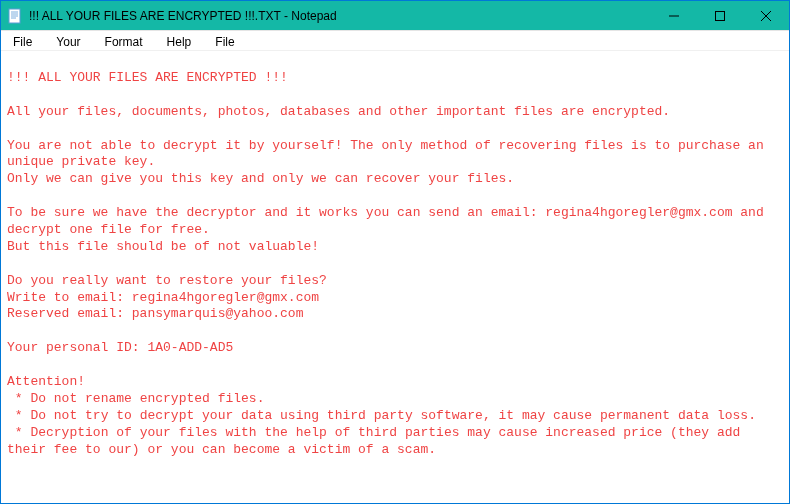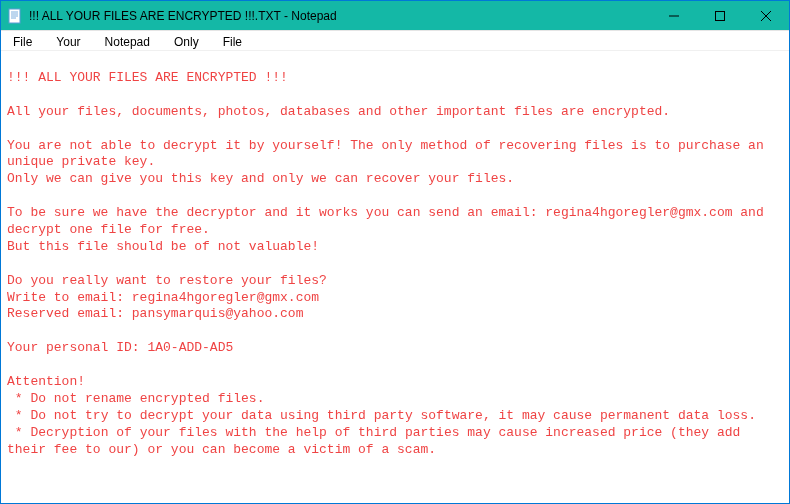--- a/index.html
+++ b/index.html
@@ -101,22 +101,22 @@
           <line x1="0" y1="0" x2="10" y2="10" stroke="#000" stroke-width="1"></line>
           <line x1="10" y1="0" x2="0" y2="10" stroke="#000" stroke-width="1"></line>
         </svg>
     </button>
   </div>
 </div>
 
 <div class="menubar">
   <span class="menu-item">File</span>
   <span class="menu-item">Your</span>
-  <span class="menu-item">Notepad</span>
-  <span class="menu-item">Only</span>
+  <span class="menu-item">Format</span>
+  <span class="menu-item">Help</span>
   <span class="menu-item">File</span>
 </div>
 
 <div class="content">!!! ALL YOUR FILES ARE ENCRYPTED !!!
 
 All your files, documents, photos, databases and other important files are encrypted.
 
 You are not able to decrypt it by yourself! The only method of recovering files is to purchase an unique private key.
 Only we can give you this key and only we can recover your files.
 

